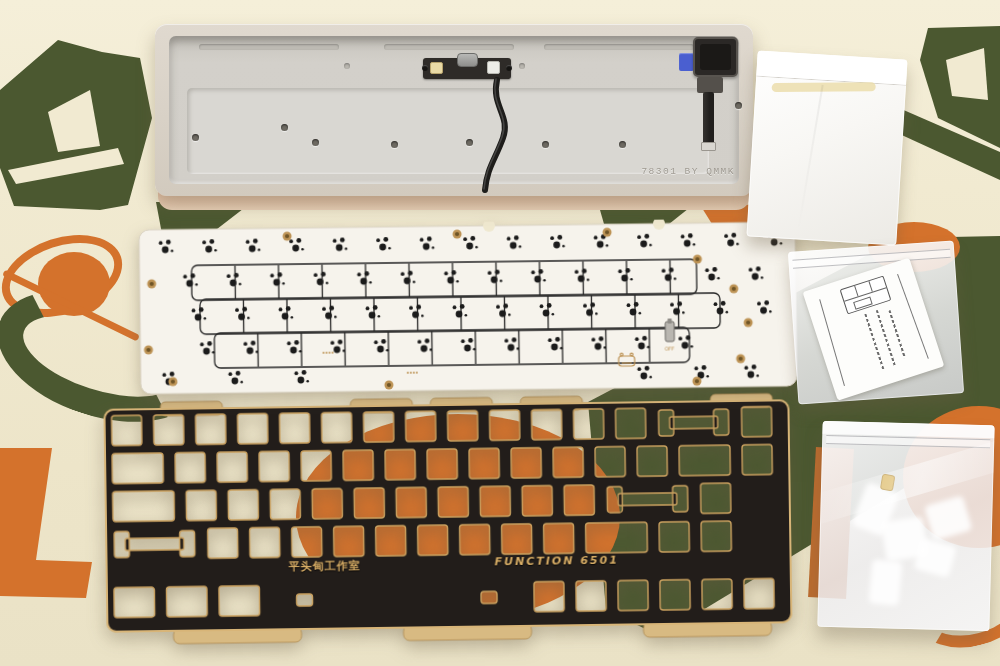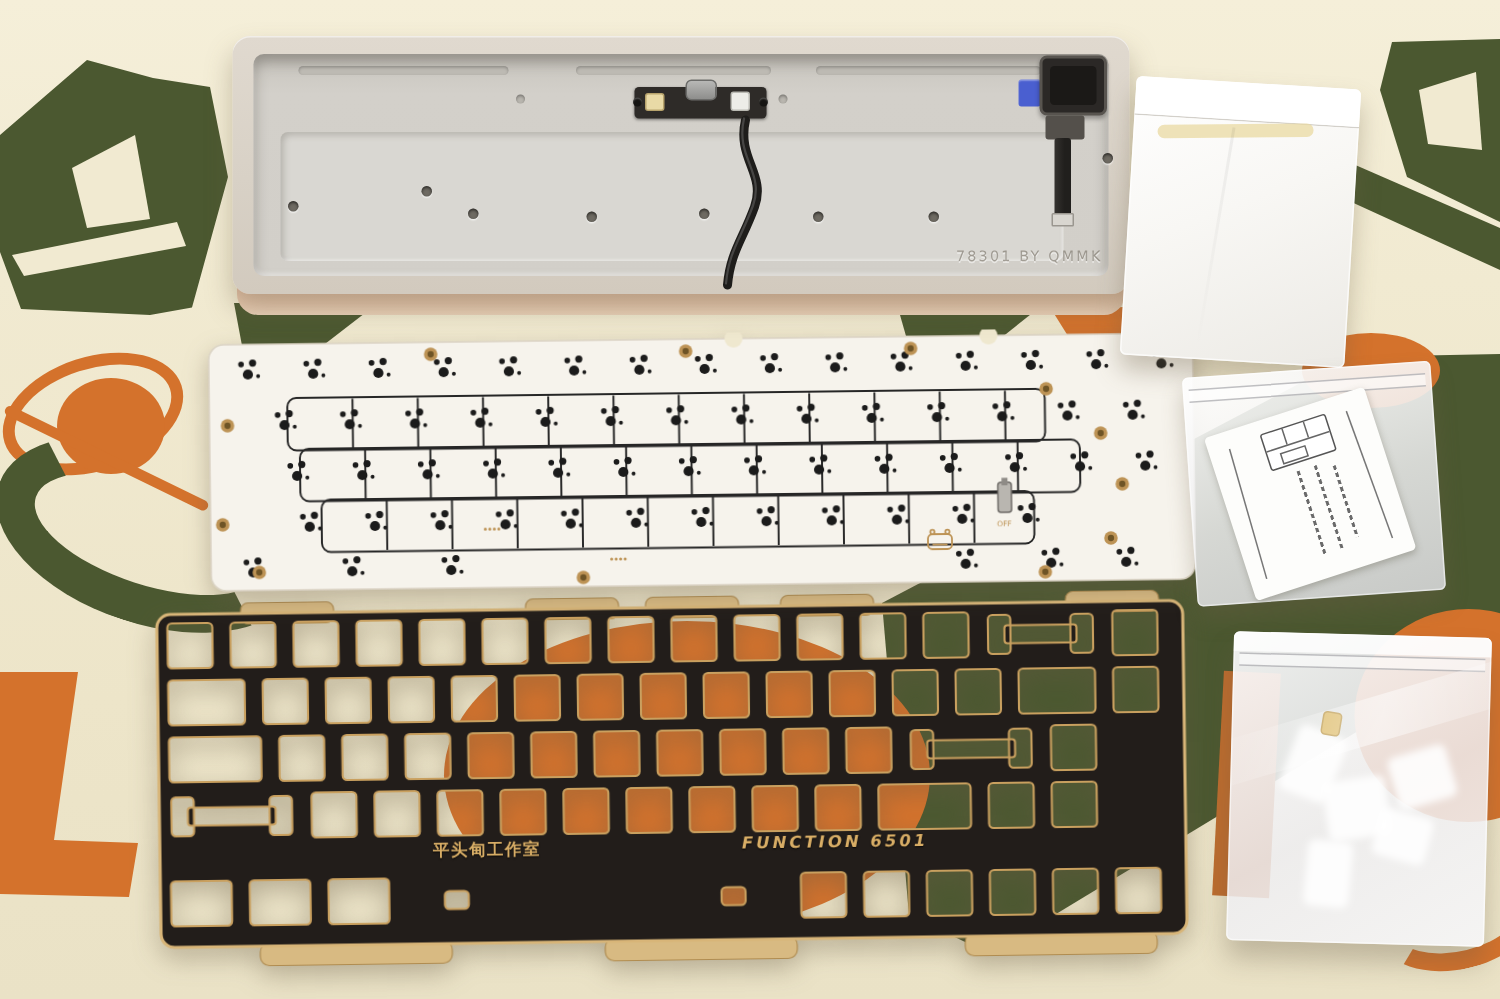--- a/index.html
+++ b/index.html
@@ -54,21 +54,21 @@
   #db-conn-l{left:7px;top:4px;width:13px;height:12px;border-radius:2px;background:#E9DAA6;border:1px solid #b7a36c;}
   #db-conn-r{left:64px;top:3px;width:13px;height:13px;border-radius:2px;background:#EDEDE8;border:1px solid #b9b9b2;}
   .db-screw{top:7px;width:6px;height:6px;border-radius:50%;background:#151412;box-shadow:inset 0 1px 1px rgba(255,255,255,.25);}
   #module{left:538px;top:13px;width:45px;height:40px;border-radius:5px;background:#2B2826;border:2px solid #58544f;box-shadow:0 2px 3px rgba(0,0,0,.3);}
   #module-inner{left:5px;top:5px;width:31px;height:26px;border-radius:3px;background:#1B1917;}
   #module-blue{left:524px;top:29px;width:15px;height:18px;border-radius:2px;background:var(--blue,#4A5FD0);box-shadow:inset 0 1px 1px rgba(255,255,255,.35);}
   #module-block{left:542px;top:53px;width:26px;height:16px;background:#54504B;border-radius:2px;}
   #module-ribbon{left:548px;top:68px;width:11px;height:56px;background:linear-gradient(90deg,#35322F,#211F1D 60%);border-radius:2px;}
   #module-ribbon-end{left:546px;top:118px;width:15px;height:9px;background:#D9D6D0;border:1px solid #9a968f;border-radius:1px;}
   #case-engraving{left:430px;top:142px;width:150px;text-align:right;font-size:9.5px;letter-spacing:1.5px;
-    color:rgba(125,119,108,.65);text-shadow:0 1px 0 rgba(255,255,255,.5);}
+    color:rgba(125,119,108,.65);text-shadow:0 1px 0 rgba(255,255,255,.5);font-family:Liberation Mono, monospace;}
   
   #pcb{left:138px;top:222px;width:660px;height:172px;transform:rotate(-0.7deg);filter:drop-shadow(0 6px 8px rgba(105,92,70,.38));}
   #pcb svg{left:0;top:0;}
   
   #plate{left:102px;top:397px;width:692px;height:248px;transform:rotate(-0.8deg);filter:drop-shadow(0 6px 9px rgba(100,88,66,.4));}
   #plate svg{left:0;top:0;}
   .plate-label{color:#D9AE66;font-weight:bold;text-shadow:0 1px 1px rgba(0,0,0,.8);white-space:nowrap;}
   #plate-studio{left:186px;top:160px;font-size:11px;letter-spacing:1px;}
   #plate-model{left:392px;top:159px;font-size:11px;letter-spacing:2px;font-style:italic;}
   

